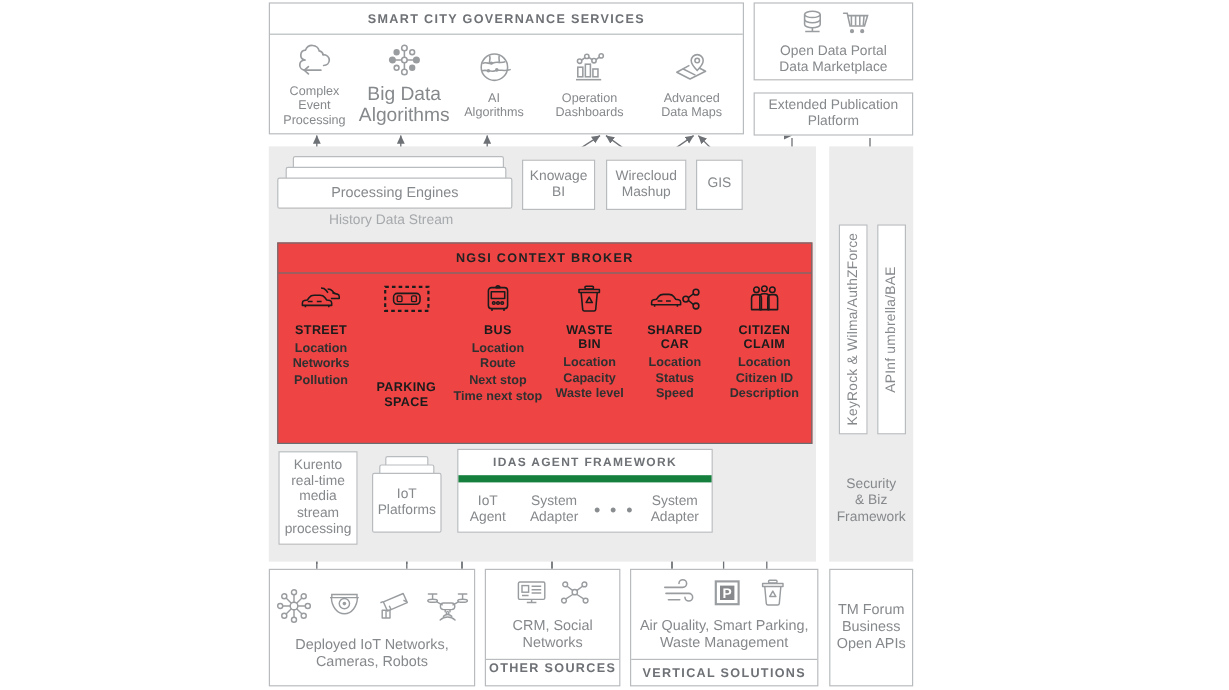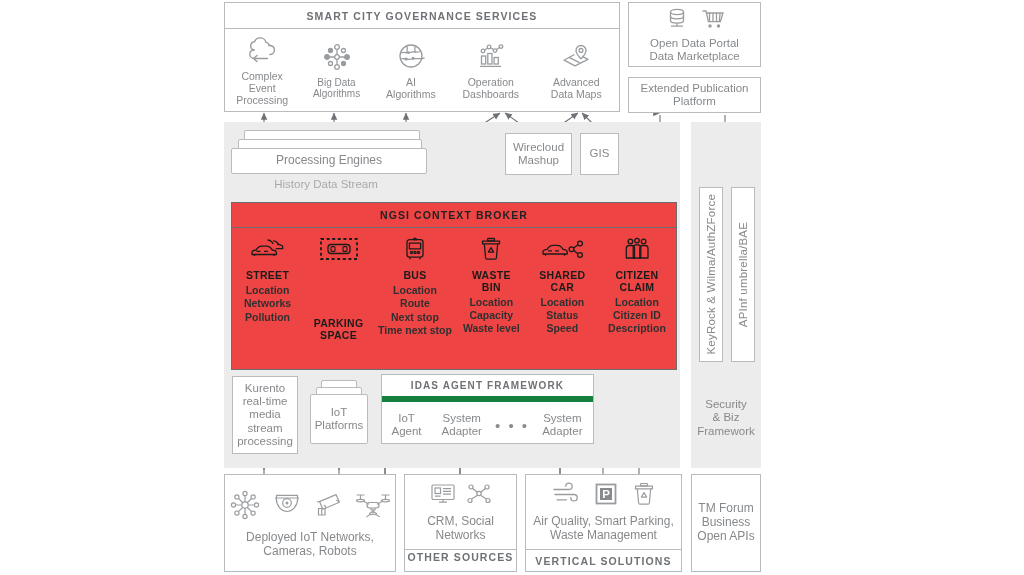--- a/index.html
+++ b/index.html
@@ -147,21 +147,21 @@
             <circle cx="5" cy="14" r="2.3" fill="#9a9da0"></circle>
               <circle cx="25" cy="14" r="2.3" fill="#9a9da0"></circle>
             <circle cx="15" cy="14" r="2.3"></circle>
             <circle cx="8.5" cy="7.5" r="2" fill="#9a9da0"></circle>
               <circle cx="21.5" cy="7.5" r="2"></circle>
             <circle cx="8.5" cy="20.5" r="2"></circle>
               <circle cx="21.5" cy="20.5" r="2" fill="#9a9da0"></circle>
             <path d="M15 6.3v5.4M15 16.3v5.4M7.3 14h5.4M17.3 14h5.4"></path>
           </svg>
         </span>
-        <div class="lbl" style="font-size:10px;margin-top:6px;white-space:pre-line;">Big Data
+        <div class="lbl" style="font-size:16px;margin-top:6px;white-space:pre-line;">Big Data
 Algorithms</div>
       </div>
 
       <div class="flexcol" style="flex:1;">
         <span class="svgwrap">
           <svg width="30" height="28" viewBox="0 0 30 28" stroke="#9a9da0" stroke-width="1.3" fill="none">
             <circle cx="15" cy="14" r="11"></circle>
             <path d="M5 11c3-2 6 1 9-.5s6 .5 10-1"></path>
             <path d="M4.6 17c4-1.5 7 1.5 11 0s8 1 13-1.2"></path>
             <path d="M11 4.5c1 2.5-.5 4 0 6.5M19 4.5c-.6 2.4.4 3.8 0 6"></path>
@@ -239,20 +239,24 @@
 
   <div class="abs box" style="left:244px;top:130px;width:176px;height:16px;border-radius:2px;"></div>
   <div class="abs box" style="left:238px;top:139px;width:184px;height:16px;border-radius:2px;"></div>
   <div class="abs box center" style="left:231px;top:148px;width:196px;height:26px;border-radius:2px;">
     <span class="lbl" style="font-size:12px;">Processing Engines</span>
   </div>
   <div class="abs" style="left:256px;top:178px;width:140px;height:16px;">
     <span class="lbl" style="font-size:11.5px;color:#a6a9ac;display:block;text-align:center;">History Data Stream</span>
   </div>
 
+  <div class="abs box center" style="left:435px;top:133px;width:61px;height:42px;">
+    <div class="lbl" style="font-size:11.5px;white-space:pre-line;">Knowage
+BI</div>
+  </div>
   <div class="abs box center" style="left:505px;top:133px;width:67px;height:42px;">
     <div class="lbl" style="font-size:11.5px;white-space:pre-line;">Wirecloud
 Mashup</div>
   </div>
   <div class="abs box center" style="left:580px;top:133px;width:39px;height:42px;">
     <div class="lbl" style="font-size:11.5px;white-space:pre-line;">GIS</div>
   </div>
 
   <div class="abs box-dark" style="left:231px;top:202px;width:446px;height:168px;">
     <div class="cap-dark" style="font-size:10.5px;padding:6px 0 6px;border-bottom:1.5px solid #6b6e70;">NGSI CONTEXT BROKER</div>

